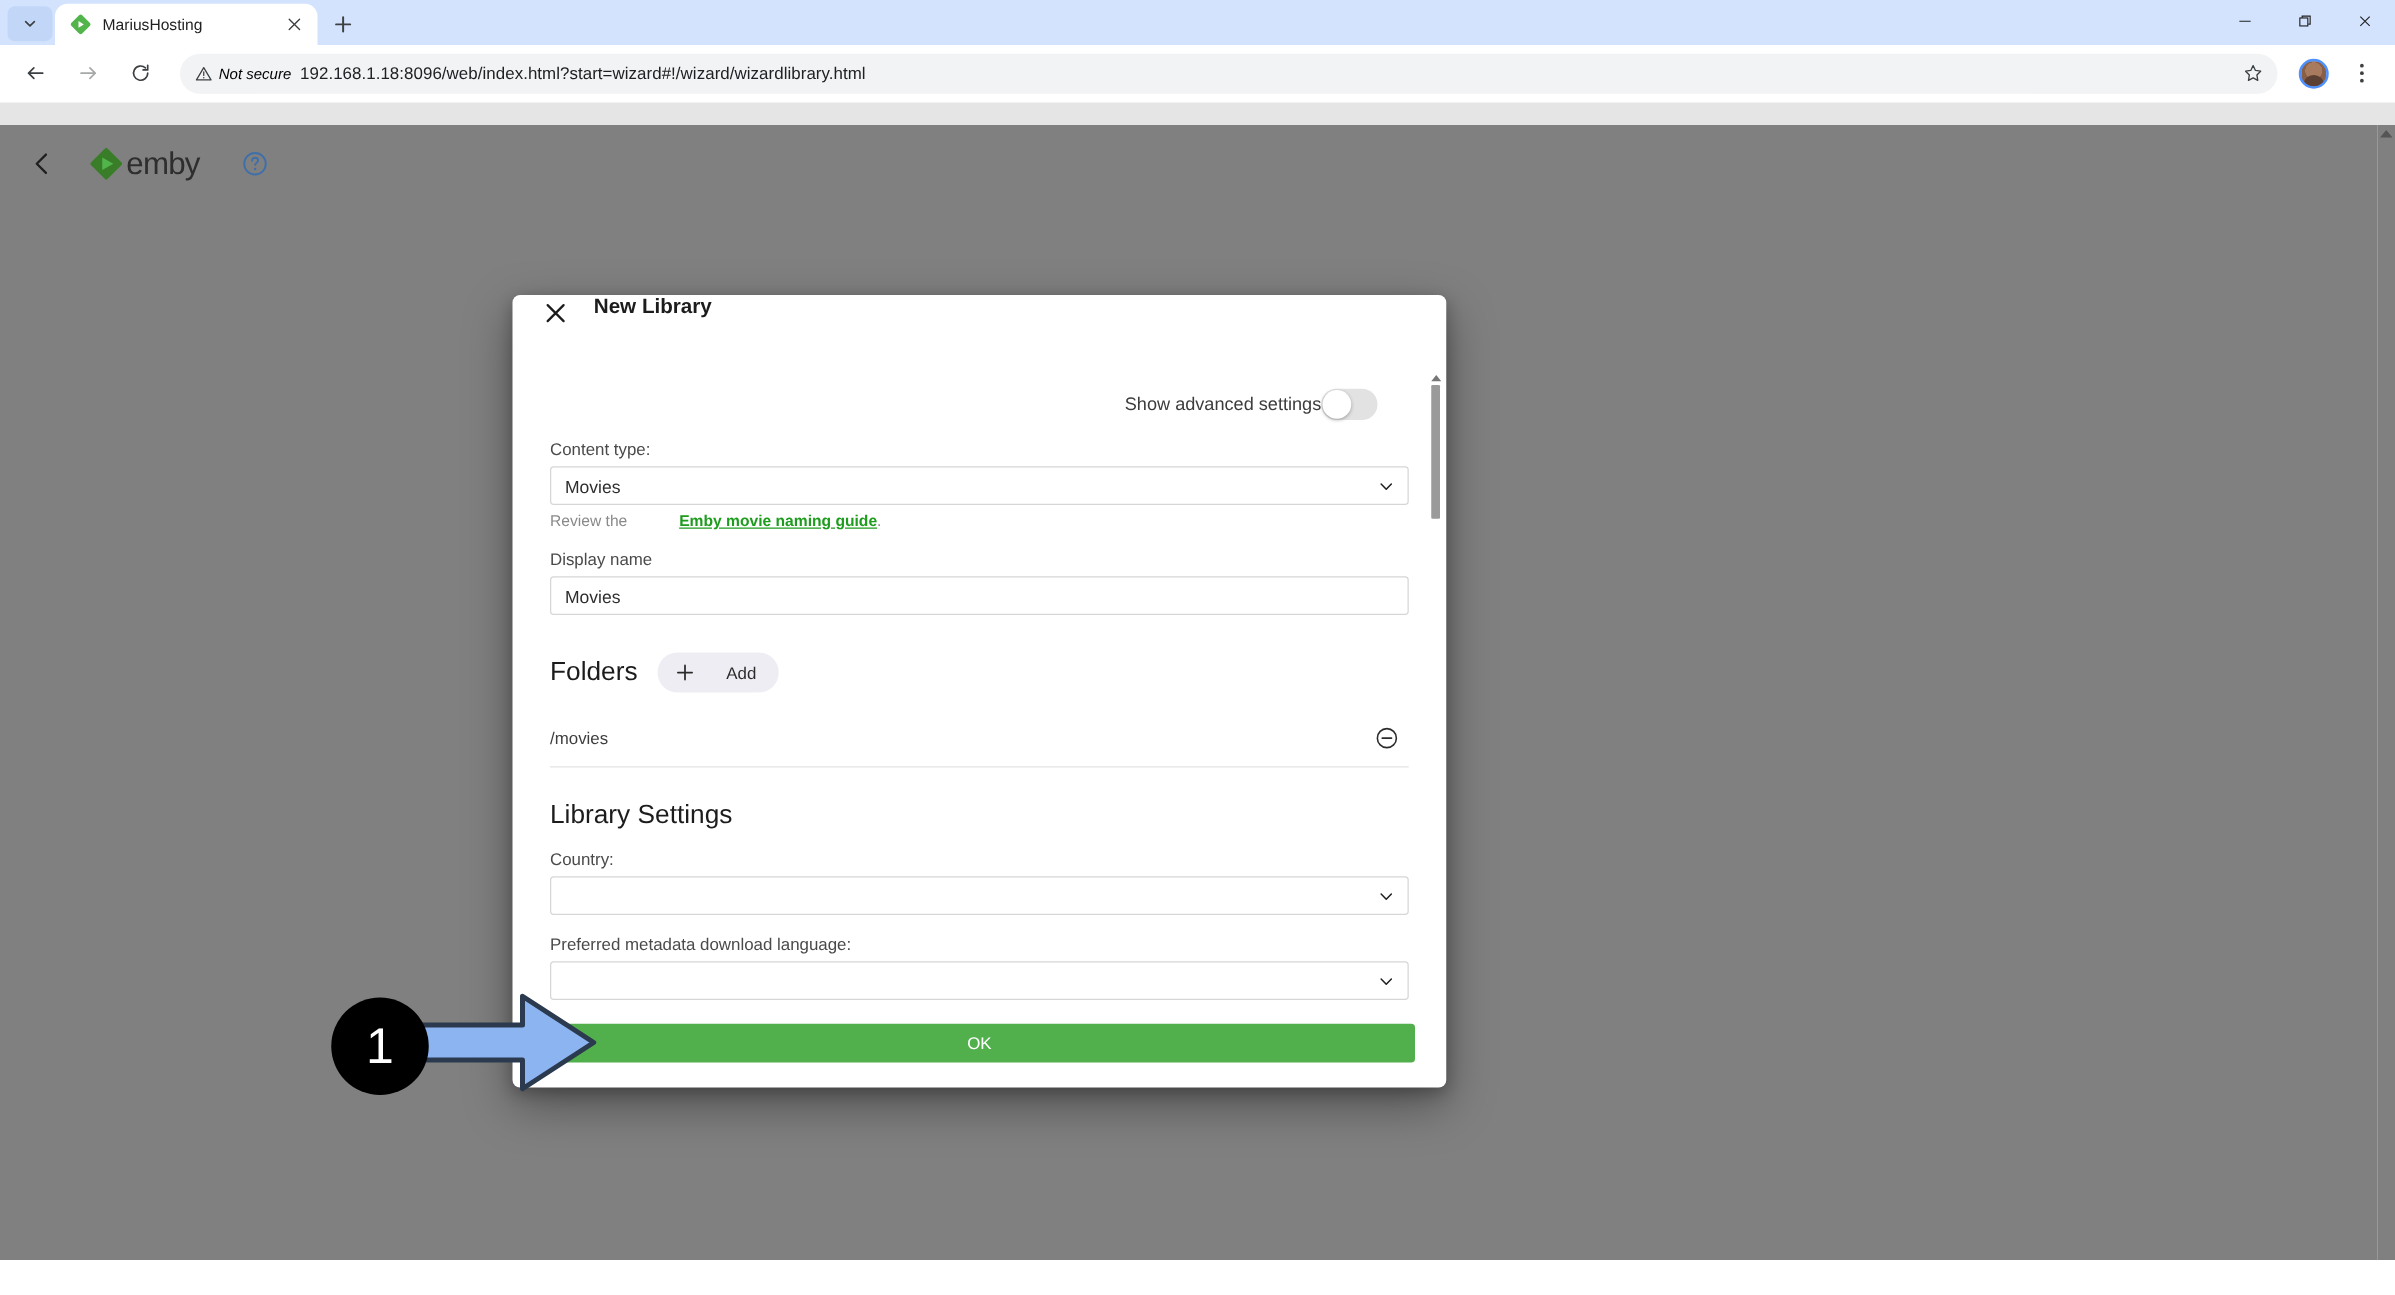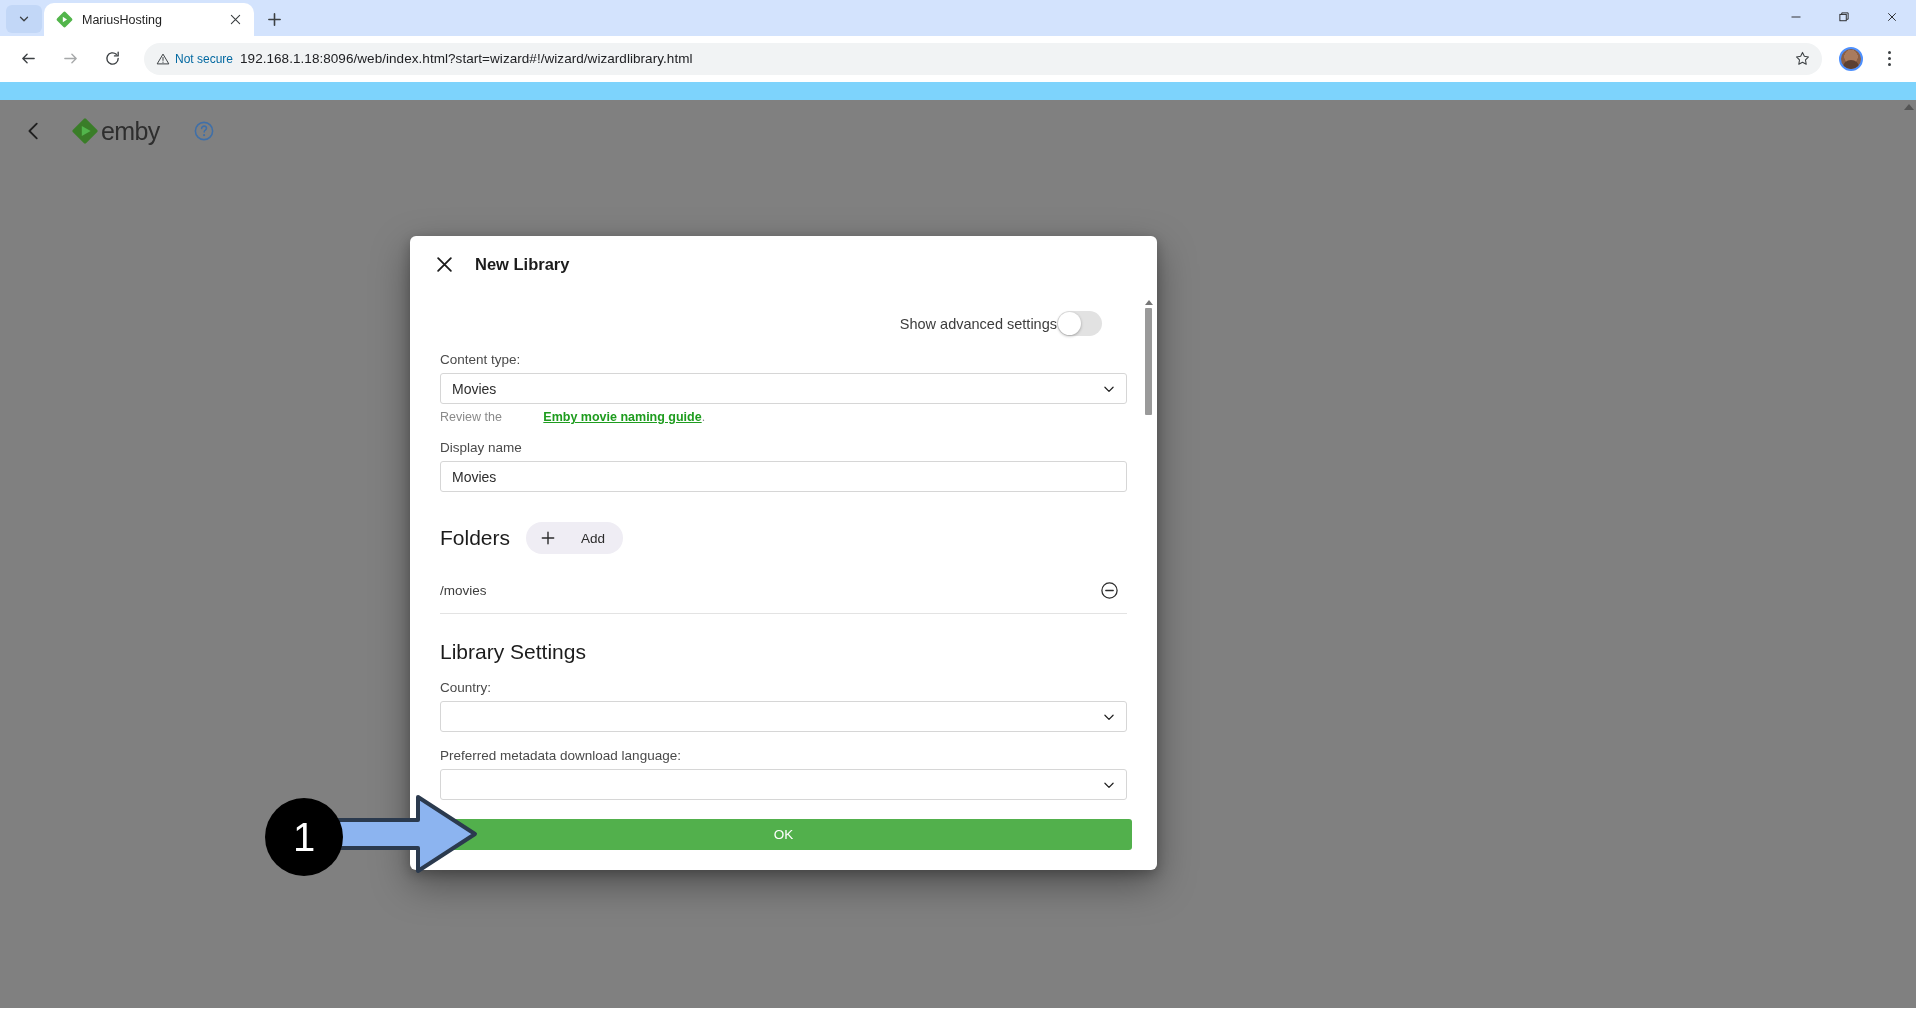--- a/index.html
+++ b/index.html
@@ -117,22 +117,23 @@
     gap: 7px;
     min-width: 0;
   }
   .notsecure {
     display: flex; align-items: center; gap: 5px;
     flex: 0 0 auto;
   }
   .notsecure svg { width: 14px; height: 14px; }
   .notsecure-text {
     font-size: 12px;
-    color: #0369a1;
+    color: #000000;
     white-space: nowrap;
+    font-style: italic;
   }
   .url-text {
     font-size: 13.5px;
     color: #202124;
     white-space: nowrap;
     overflow: hidden;
     text-overflow: ellipsis;
     flex: 1 1 auto;
     letter-spacing: .05px;
   }
@@ -176,21 +177,21 @@
     margin-right: 4px;
   }
   .menu-dot { width: 3px; height: 3px; border-radius: 50%; background: #3c4043; }
 
   
   .viewport {
     position: absolute;
     left: 0; top: 82px;
     width: 1916px;
     height: 954px;
-    background: #7dd3fc;
+    background: #e5e5e5;
     overflow: hidden;
     padding-left: 45px;
   }
   .page-bg {
     position: absolute;
     left: 0; top: 18px;
     width: 1902px;
     height: 908px;
     background: #808080;
   }
@@ -260,21 +261,20 @@
     background: #ffffff;
     border-radius: 6px;
     box-shadow: 0 14px 38px rgba(0,0,0,.38), 0 4px 12px rgba(0,0,0,.24);
     overflow: hidden;
     display: flex;
     flex-direction: column;
   }
   .dialog-header {
     height: 56px;
     display: flex;
-    align-items: center;
     padding-left: 20px;
     gap: 17px;
     flex: 0 0 auto;
   }
   .dialog-close {
     width: 28px; height: 28px;
     display: flex; align-items: center; justify-content: center;
     flex: 0 0 auto;
   }
   .dialog-close svg { width: 17px; height: 17px; }

